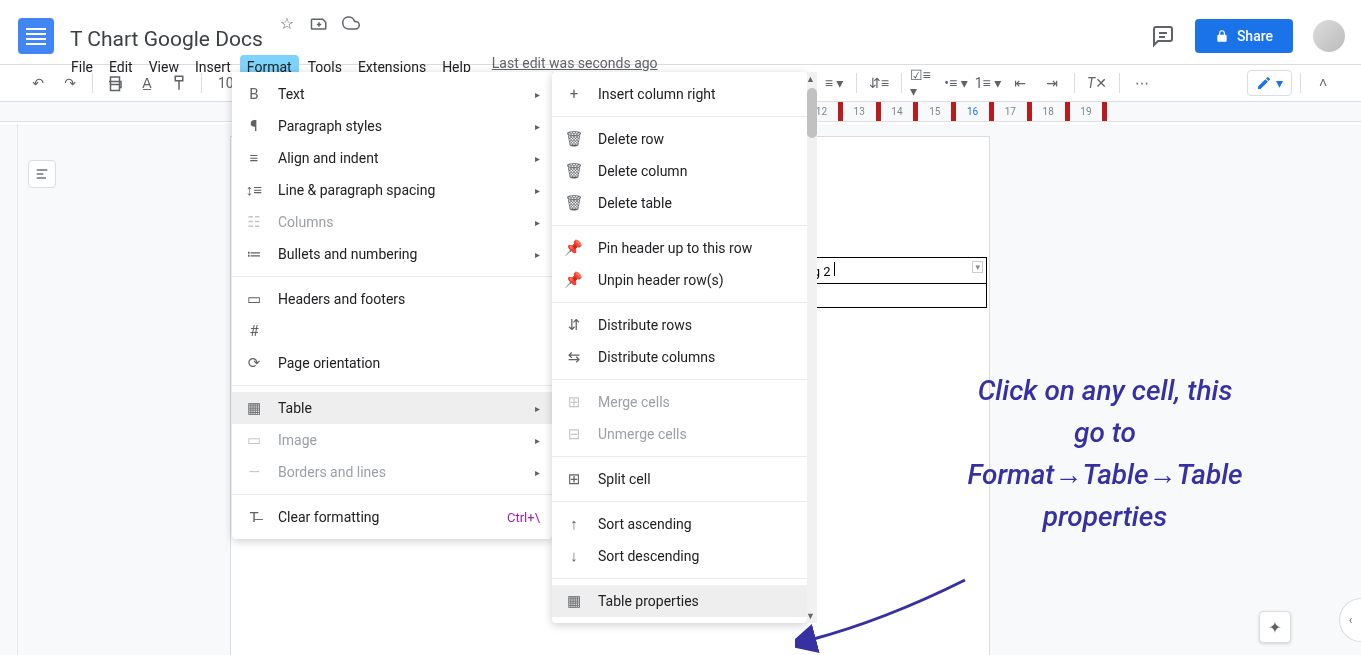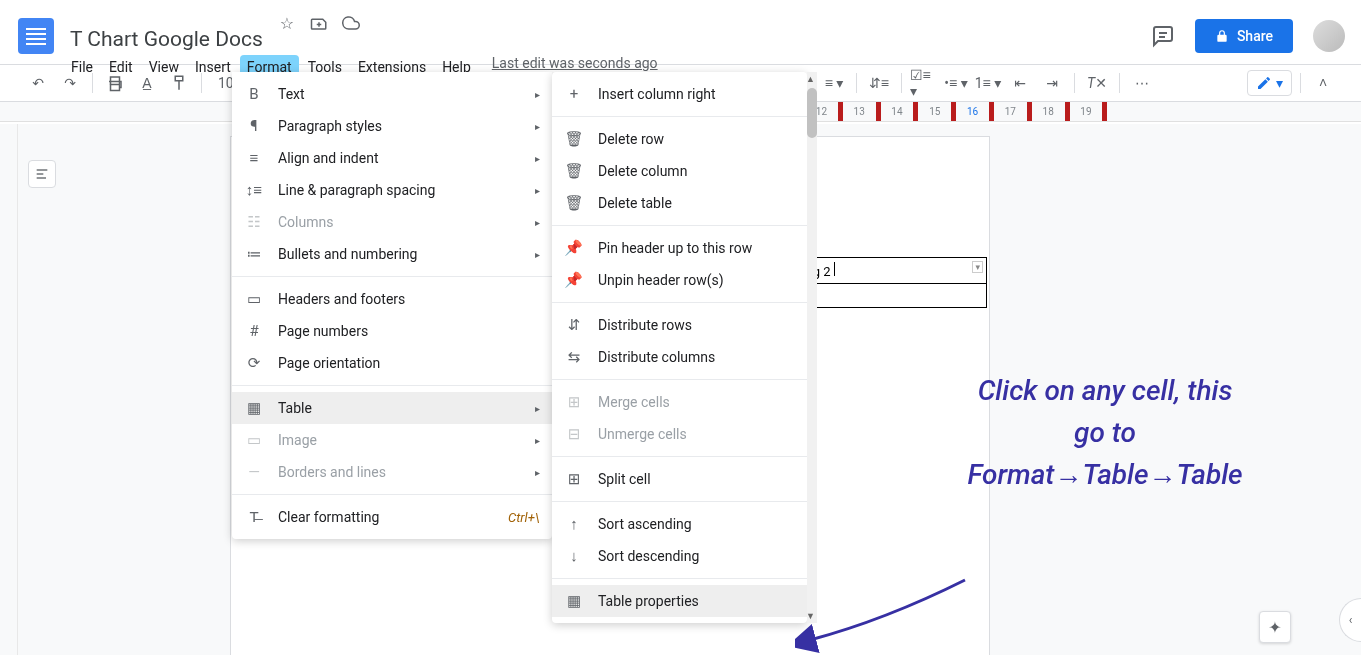--- a/index.html
+++ b/index.html
@@ -46,21 +46,21 @@
 
 
 .dropdown { position: absolute; left: 232px; top: 72px; width: 320px; background: #fff; box-shadow: 0 2px 10px rgba(0,0,0,0.2); border-radius: 0 0 4px 4px; z-index: 100; padding: 6px 0; }
 .dd-item { display: flex; align-items: center; padding: 6px 12px; font-size: 14px; color: #202124; cursor: pointer; min-height: 32px; }
 .dd-item.disabled { color: #9aa0a6; }
 .dd-item.highlighted { background: #eee; }
 .dd-icon { width: 20px; height: 20px; margin-right: 14px; display: flex; align-items: center; justify-content: center; color: #5f6368; font-size: 15px; }
 .dd-item.disabled .dd-icon { color: #c4c7c9; }
 .dd-label { flex: 1; }
 .dd-arrow { color: #5f6368; font-size: 10px; }
-.dd-shortcut { color: #a16207; font-size: 13px; font-style: italic; }
+.dd-shortcut { color: #a21caf; font-size: 13px; }
 .dd-divider { height: 1px; background: #e8eaed; margin: 6px 0; }
 
 
 .submenu { position: absolute; left: 552px; top: 72px; width: 255px; background: #fff; box-shadow: 0 2px 10px rgba(0,0,0,0.2); border-radius: 4px; z-index: 101; padding: 6px 0; }
 .submenu-scroll { position: absolute; right: -10px; top: 0; bottom: 0; width: 10px; background: #f1f1f1; }
 .submenu-thumb { position: absolute; right: 0; top: 16px; width: 10px; height: 50px; background: #c1c1c1; border-radius: 5px; }
 .submenu-arrow-up { position: absolute; right: -8px; top: 2px; font-size: 9px; color: #666; }
 .submenu-arrow-dn { position: absolute; right: -8px; bottom: 2px; font-size: 9px; color: #666; }
 
 
@@ -258,21 +258,20 @@
       <span class="dd-label">Bullets and numbering</span>
       <span class="dd-arrow">▸</span>
     </div>
     <div class="dd-divider"></div>
     <div class="dd-item">
       <span class="dd-icon">▭</span>
       <span class="dd-label">Headers and footers</span>
     </div>
     <div class="dd-item">
       <span class="dd-icon">#</span>
-      <span class="dd-label">Page numbers</span>
     </div>
     <div class="dd-item">
       <span class="dd-icon">⟳</span>
       <span class="dd-label">Page orientation</span>
     </div>
     <div class="dd-divider"></div>
     <div class="dd-item highlighted">
       <span class="dd-icon">▦</span>
       <span class="dd-label">Table</span>
       <span class="dd-arrow">▸</span>
@@ -363,20 +362,21 @@
     <div class="dd-item highlighted">
       <span class="dd-icon">▦</span>
       <span class="dd-label">Table properties</span>
     </div>
   </div>
 
 <div class="annotation">
   <div>Click on any cell, this</div>
   <div>go to</div>
   <div>Format→Table→Table</div>
+  <div>properties</div>
 </div>
 <svg class="arrow-svg" width="180" height="100">
   <defs>
       <marker id="ah" markerWidth="10" markerHeight="10" refX="2" refY="5" orient="auto">
         <path d="M0,0 L10,5 L0,10 z" fill="#3730a3"></path>
       </marker>
     </defs>
   <path d="M170,20 Q90,60 15,80" stroke="#3730a3" stroke-width="3" fill="none" marker-end="url(#ah)"></path>
 </svg>
 

